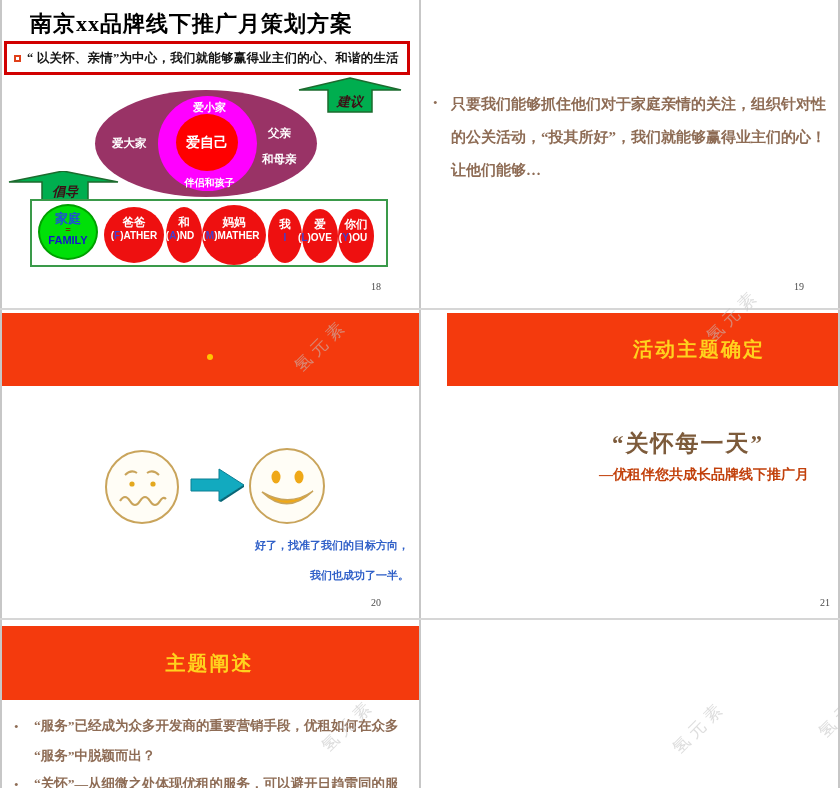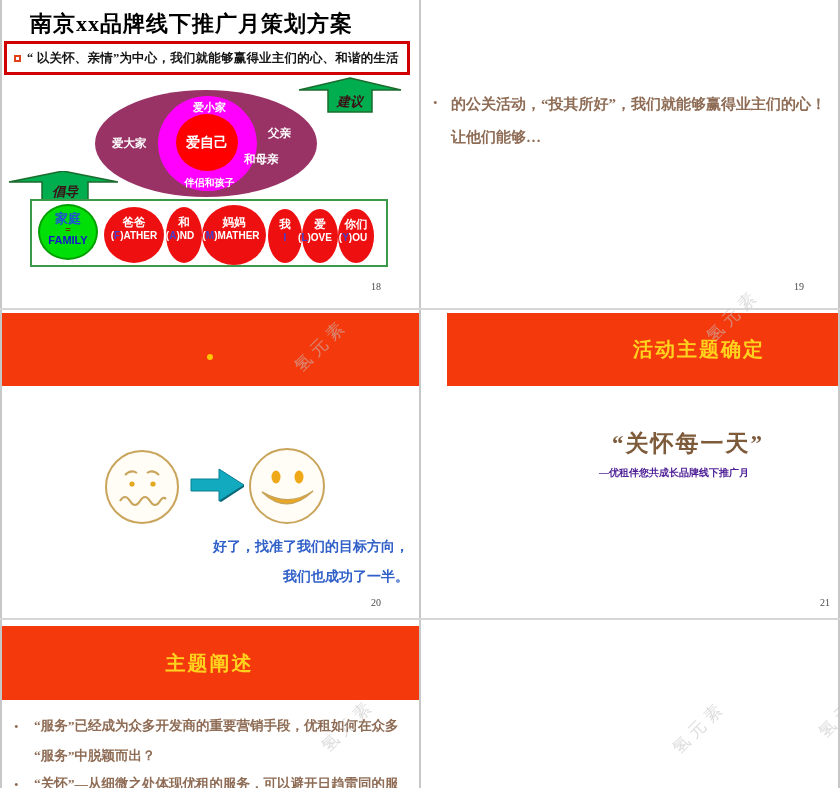--- a/index.html
+++ b/index.html
@@ -63,25 +63,25 @@
   .lead-en { font-size:11px; color:#1515CC; font-family:"Liberation Sans","DejaVu Sans",sans-serif;
     font-weight:bold; line-height:13px; }
 
   
   .body-brown { position:absolute; color:#8E6C55; font-weight:bold; }
   .b19 { left:30px; top:88px; width:386px; font-size:15px; line-height:33px; }
   .bullet-pt { position:absolute; color:#8E6C55; font-size:13px; }
 
   
   .blue20 { position:absolute; right:10px; text-align:left; color:#3060C8;
-    font-weight:bold; font-size:14px; }
+    font-weight:bold; font-size:11px; }
   
   .quote21 { position:absolute; top:118px; left:0; width:100%; text-align:center;
     padding-right:22px; font-size:23px; font-weight:bold; color:#7D5B3B; letter-spacing:2px; }
-  .sub21 { position:absolute; top:156px; left:152px; font-size:10px; font-weight:bold; color:#4c1d95; }
+  .sub21 { position:absolute; top:156px; left:152px; font-size:14px; font-weight:bold; color:#c2410c; }
   
   .date23 { position:absolute; top:126px; left:0; width:100%; text-align:center;
     font-size:21px; color:#7B5A40; letter-spacing:1px; }
 
   .wm { position:absolute; color:#c3c3c3; opacity:0.55; font-size:17px; letter-spacing:5px;
     transform:rotate(-45deg); font-family:"Liberation Sans","DejaVu Sans",sans-serif;
     white-space:nowrap; pointer-events:none; z-index:40; }
 
   .bl-line { position:absolute; left:34px; font-size:13.5px; color:#8E6C55;
     font-weight:bold; white-space:nowrap; }
@@ -102,21 +102,21 @@
     <svg class="arrow-svg" style="left:298px;top:77px;" width="104" height="36" viewBox="0 0 104 36">
       <polygon points="52,1 103,13 74,13 74,35 30,35 30,13 1,13" fill="#00AE4F" stroke="#1c6b2e" stroke-width="1.5"></polygon>
       <text x="52" y="29" text-anchor="middle" class="arrow-label">建议</text>
     </svg>
 
     <div class="venn-outer"></div>
     <div class="venn-ring"></div>
     <div class="venn-core">爱自己</div>
     <div class="vlabel" style="left:112px;top:136px;">爱大家</div>
     <div class="vlabel" style="left:268px;top:126px;">父亲</div>
-    <div class="vlabel" style="left:244px;top:152px;">和母亲</div>
+    <div class="vlabel" style="left:262px;top:152px;">和母亲</div>
     <div class="vlabel" style="left:0;top:100px;width:419px;text-align:center;font-size:11px;">爱小家</div>
     <div class="vlabel" style="left:0;top:176px;width:419px;text-align:center;font-size:10px;">伴侣和孩子</div>
 
     <svg class="arrow-svg" style="left:8px;top:171px;" width="112" height="30" viewBox="0 0 112 30">
       <polygon points="55,0 110,11 80,11 80,29 34,29 34,11 1,11" fill="#00AE4F" stroke="#1c6b2e" stroke-width="1.5"></polygon>
       <text x="57" y="25" text-anchor="middle" class="arrow-label">倡导</text>
     </svg>
 
     <div class="fam-rect"></div>
 
@@ -155,20 +155,21 @@
       <div class="fam-cn">你们</div>
       <div class="fam-en" style="margin-left:-6px;"><span>(</span><span class="fam-letter">Y</span><span>)OU</span></div>
     </div>
 
     <div class="pagenum" style="left:371px;top:281px;">18</div>
   </div>
 
   <div class="cell" id="cell-tr">
     <div class="bullet-pt" style="left:12px;top:95px;">•</div>
     <div class="body-brown b19">
+      <div>只要我们能够抓住他们对于家庭亲情的关注，组织针对性</div>
       <div>的公关活动，“投其所好”，我们就能够赢得业主们的心！</div>
       <div>让他们能够…</div>
     </div>
     <div class="pagenum" style="left:373px;top:281px;">19</div>
   </div>
 
   <div class="cell" id="cell-ml">
     <div class="band band-2">
       <div class="band-dot"></div>
     </div>

